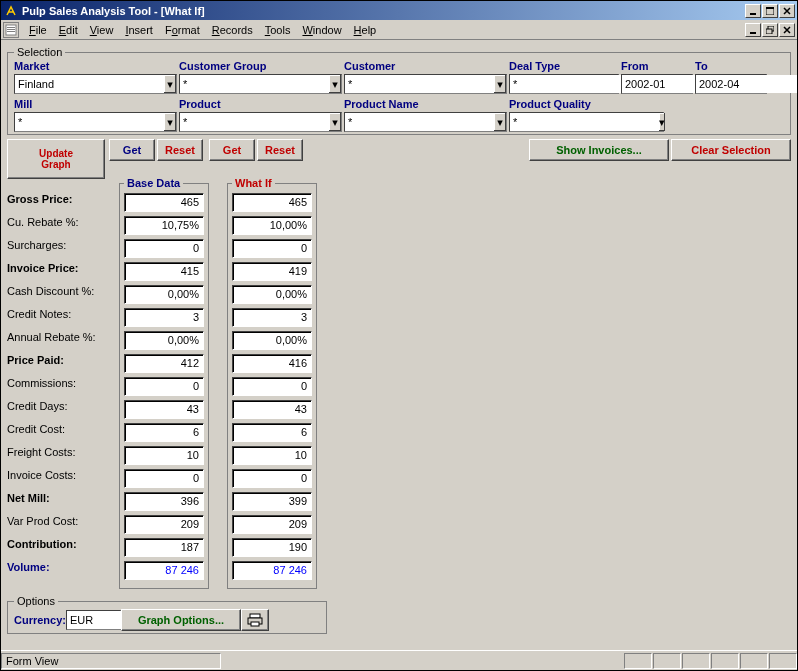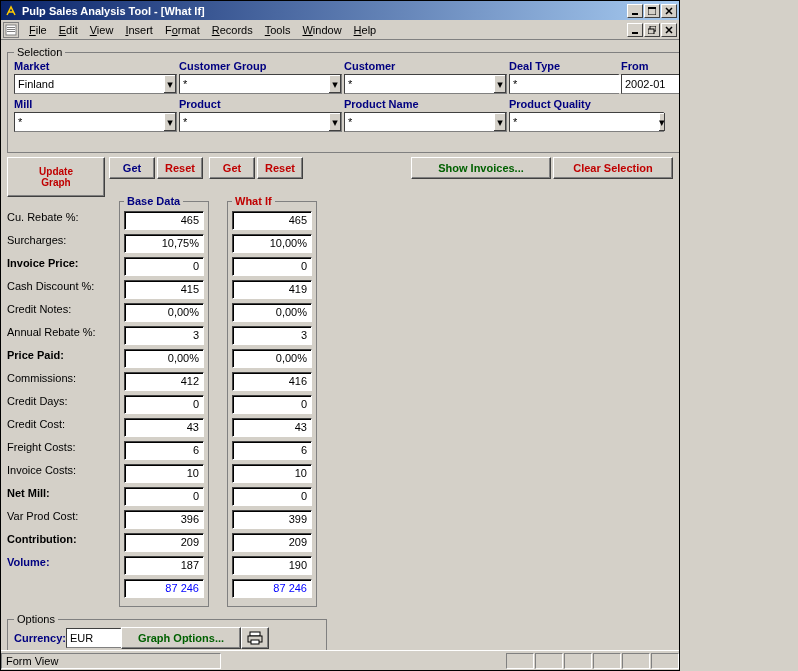--- a/index.html
+++ b/index.html
@@ -4,21 +4,21 @@
 <style>
   * { box-sizing: border-box; }
   body {
     margin: 0;
     font-family: "MS Sans Serif", Tahoma, Arial, sans-serif;
     font-size: 11px;
     background: #d4d0c8;
     user-select: none;
   }
   .window {
-    width: 680px;
+    width: 798px;
     height: 671px;
     background: #0c4a6e;
     border: 1px solid #000;
     display: flex;
     flex-direction: column;
   }
   .titlebar {
     height: 19px;
     background: linear-gradient(to right, #0a246a, #a6caf0);
     color: #fff;
@@ -56,21 +56,21 @@
   .client {
     flex: 1;
     background: #d4d0c8;
     padding: 6px;
     position: relative;
     overflow: hidden;
   }
   fieldset {
     border: 1px solid #808080;
     border-radius: 0;
-    padding: 2px 6px 20px 6px;
+    padding: 2px 6px 2px 6px;
     margin: 0 0 4px 0;
     position: relative;
   }
   fieldset > legend {
     padding: 0 3px;
     color: #000;
   }
   .sel-grid { display: grid; grid-template-columns: 163px 163px 163px 110px 72px 72px; gap: 2px 2px; }
   .sel-grid2 { display: grid; grid-template-columns: 163px 163px 163px 163px; gap: 2px 2px; margin-top:4px;}
   .lbl { color: #000080; font-weight: bold; }
@@ -304,20 +304,21 @@
         </div>
       </div>
       <div class="right-action">
         <div class="btn green" style="width:140px">Show Invoices...</div>
         <div class="btn red" style="width:120px">Clear Selection</div>
       </div>
     </div>
 
     <div class="data-area" style="margin-top:6px;">
       <div class="row-labels" id="row-labels">
+          <div class="bold">Gross Price:</div>
           <div>Cu. Rebate %:</div>
           <div>Surcharges:</div>
           <div class="bold">Invoice Price:</div>
           <div>Cash Discount %:</div>
           <div>Credit Notes:</div>
           <div>Annual Rebate %:</div>
           <div class="bold">Price Paid:</div>
           <div>Commissions:</div>
           <div>Credit Days:</div>
           <div>Credit Cost:</div>

